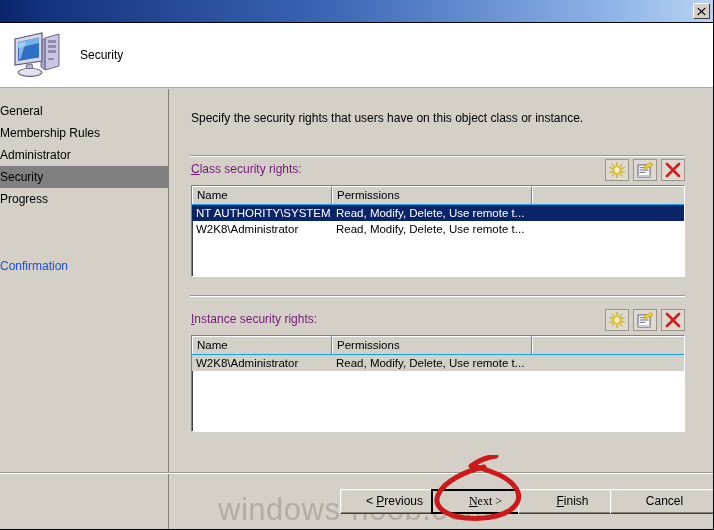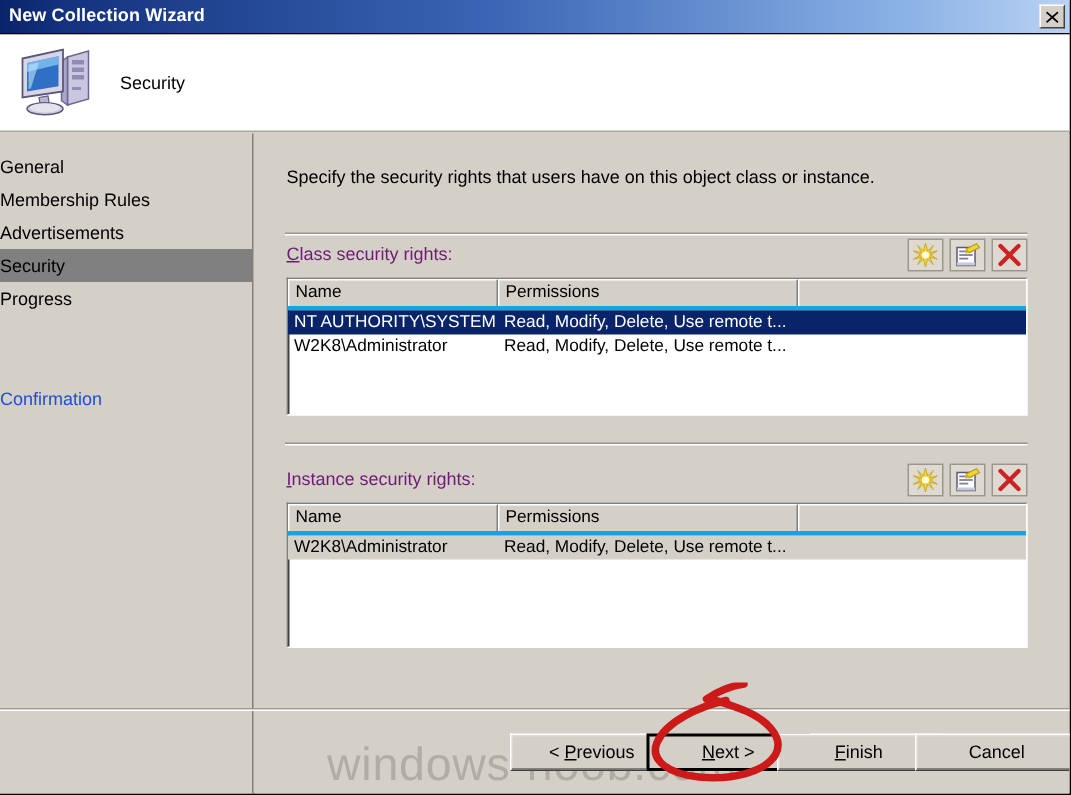--- a/index.html
+++ b/index.html
@@ -180,21 +180,21 @@
     border-right-color: #ffffff;
     border-bottom-color: #ffffff;
     box-shadow: inset 1px 1px 0 #404040;
     box-sizing: border-box;
     overflow: hidden;
   }
   .lv-header {
     display: flex;
     height: 18px;
     background: #0c4a6e;
-    border-bottom: 3px solid #0ea5e9;
+    border-bottom: 1px solid #0ea5e9;
   }
   .lv-th {
     font-size: 11.5px;
     line-height: 17px;
     padding-left: 4px;
     color: #000;
     background: #d4d0c8;
     border-right: 1px solid #808080;
     border-top: 1px solid #ffffff;
     border-left: 1px solid #ffffff;
@@ -247,20 +247,21 @@
     cursor: default;
     box-sizing: border-box;
     text-align: center;
     line-height: 23px;
     padding: 0;
   }
   .btn.default {
     border: 2px solid #000000;
     box-shadow: none;
     line-height: 21px;
+    font-family: Liberation Serif, serif;
   }
   .btn u { text-decoration: underline; }
 
   
   .watermark {
     position: absolute;
     left: 218px;
     top: 492px;
     font-size: 31px;
     color: #b0aca4;
@@ -279,21 +280,20 @@
     height: 68px;
     pointer-events: none;
   }
 </style>
 </head>
 <body>
 
 <div id="window">
 
   <div class="titlebar">
-    <div class="titlebar-text">New Collection Wizard</div>
     <div class="close-button">
       <svg width="9" height="9" viewBox="0 0 9 9">
         <path d="M1 0.6 L4.5 3.7 L8 0.6 L8.6 1.6 L5.4 4.5 L8.6 7.4 L8 8.4 L4.5 5.3 L1 8.4 L0.4 7.4 L3.6 4.5 L0.4 1.6 Z" fill="#000"></path>
       </svg>
     </div>
   </div>
 
   <div class="header">
     <div class="header-icon">
       <svg width="56" height="52" viewBox="0 0 56 52">
@@ -316,21 +316,21 @@
         <ellipse cx="18" cy="42.8" rx="10" ry="3" fill="#e4e2ef"></ellipse>
       </svg>
     </div>
     <div class="header-title">Security</div>
   </div>
 
   <div class="sidebar">
     <div class="sidebar-list">
       <div class="sidebar-item">General</div>
       <div class="sidebar-item">Membership Rules</div>
-      <div class="sidebar-item">Advertisements</div>
+      <div class="sidebar-item">Administrator</div>
       <div class="sidebar-item selected">Security</div>
       <div class="sidebar-item">Progress</div>
       <div class="sidebar-item disabled">Confirmation</div>
     </div>
   </div>
 
   <div class="content">
 
     <div class="instruction">Specify the security rights that users have on this object class or instance.</div>
 

